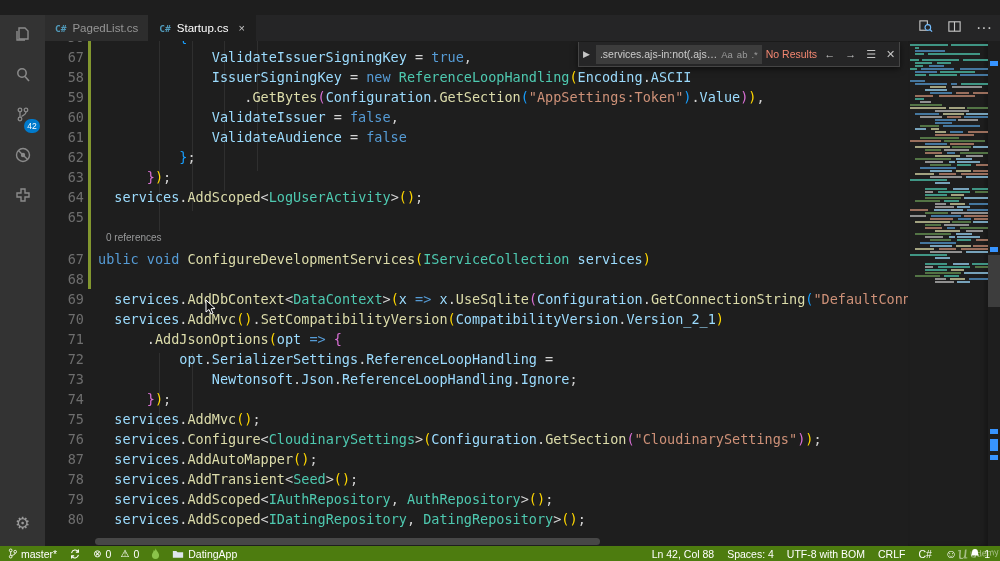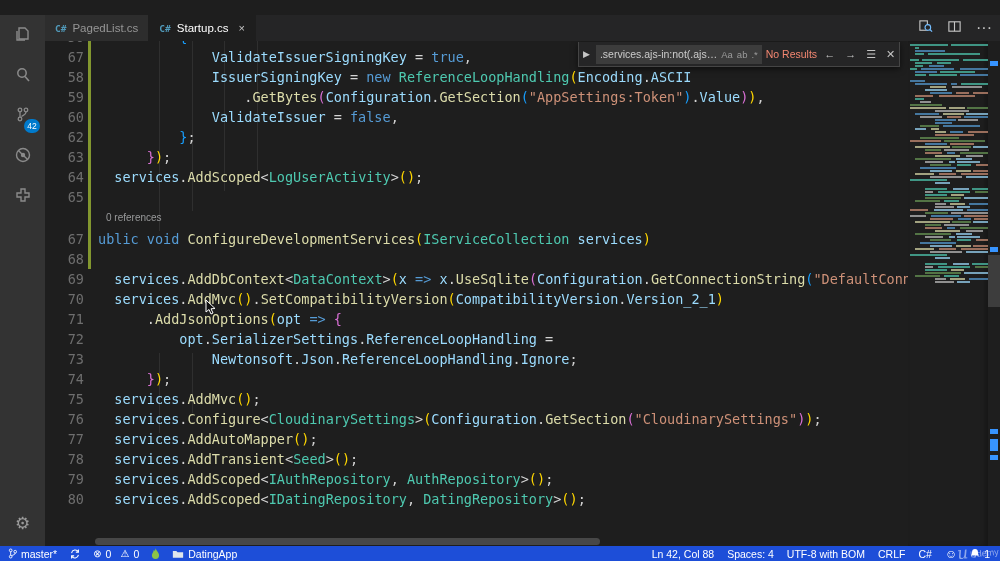--- a/index.html
+++ b/index.html
@@ -74,21 +74,21 @@
   .overview { position:absolute; right:0; top:0; width:12px; height:505px; background:#1e1e1e; }
   .ov-mark { position:absolute; left:2px; width:8px; height:5px; background:#3794ff; }
   .ov-thumb { position:absolute; left:0; width:12px; height:52px; background:rgba(121,121,121,.35); }
   .hscrollbar { position:absolute; left:50px; bottom:1px; width:505px; height:7px;
                 background:rgba(121,121,121,.45); border-radius:4px; }
 
   
   .mouse-cursor { position:absolute; left:205px; top:299px; z-index:40; }
 
   
-  .statusbar { position:absolute; left:0; bottom:0; width:1000px; height:15px; background:#1d4ed8;
+  .statusbar { position:absolute; left:0; bottom:0; width:1000px; height:15px; background:#4d7c0f;
                color:#ffffff; display:flex; align-items:center; font-size:10.5px; z-index:20; }
   .sb-left { display:flex; align-items:center; gap:12px; margin-left:8px; }
   .sb-right { display:flex; align-items:center; gap:13px; margin-left:auto; margin-right:10px; }
   .sb-item { display:flex; align-items:center; gap:4px; white-space:nowrap; }
   .sb-ico { font-size:10px; line-height:1; }
 
   .watermark { position:absolute; right:2px; bottom:0px; color:rgba(255,255,255,.5);
                transform:rotate(-6deg); z-index:50; display:flex; align-items:baseline; gap:2px; }
   .watermark .wm-u { font-family:"DejaVu Serif",serif; font-style:italic; font-size:17px; }
   .watermark .wm-txt { font-size:9px; }
@@ -164,36 +164,37 @@
     </div>
   </div>
 
   <div class="editor">
     <div class="code-scroll">
         <div class="row mod"><span class="ln">56</span><span class="t-fg">          </span><span class="t-b3">{</span></div>
         <div class="row mod"><span class="ln">67</span><span class="t-fg">              </span><span class="t-id">ValidateIssuerSigningKey</span><span class="t-fg"> = </span><span class="t-kw">true</span><span class="t-fg">,</span></div>
         <div class="row mod"><span class="ln">58</span><span class="t-fg">              </span><span class="t-id">IssuerSigningKey</span><span class="t-fg"> = </span><span class="t-kw">new</span><span class="t-fg"> </span><span class="t-ty">ReferenceLoopHandling</span><span class="t-b1">(</span><span class="t-id">Encoding</span><span class="t-fg">.</span><span class="t-id">ASCII</span></div>
         <div class="row mod"><span class="ln">59</span><span class="t-fg">                  </span><span class="t-fg">.</span><span class="t-fn">GetBytes</span><span class="t-b2">(</span><span class="t-id">Configuration</span><span class="t-fg">.</span><span class="t-fn">GetSection</span><span class="t-b3">(</span><span class="t-st">"AppSettings:Token"</span><span class="t-b3">)</span><span class="t-fg">.</span><span class="t-id">Value</span><span class="t-b2">)</span><span class="t-b1">)</span><span class="t-fg">,</span></div>
         <div class="row mod"><span class="ln">60</span><span class="t-fg">              </span><span class="t-id">ValidateIssuer</span><span class="t-fg"> = </span><span class="t-kw">false</span><span class="t-fg">,</span></div>
+        <div class="row mod"><span class="ln">61</span><span class="t-fg">              </span><span class="t-id">ValidateAudience</span><span class="t-fg"> = </span><span class="t-kw">false</span></div>
         <div class="row mod"><span class="ln">62</span><span class="t-fg">          </span><span class="t-b3">}</span><span class="t-fg">;</span></div>
         <div class="row mod"><span class="ln">63</span><span class="t-fg">      </span><span class="t-b2">}</span><span class="t-b1">)</span><span class="t-fg">;</span></div>
         <div class="row mod"><span class="ln">64</span><span class="t-fg">  </span><span class="t-id">services</span><span class="t-fg">.</span><span class="t-fn">AddScoped</span><span class="t-fg">&lt;</span><span class="t-ty">LogUserActivity</span><span class="t-fg">&gt;</span><span class="t-b1">()</span><span class="t-fg">;</span></div>
         <div class="row mod"><span class="ln">65</span></div>
         <div class="row lens mod">0 references</div>
         <div class="row mod"><span class="ln">67</span><span class="t-kw">ublic</span><span class="t-fg"> </span><span class="t-kw">void</span><span class="t-fg"> </span><span class="t-fn">ConfigureDevelopmentServices</span><span class="t-b1">(</span><span class="t-ty">IServiceCollection</span><span class="t-fg"> </span><span class="t-id">services</span><span class="t-b1">)</span></div>
         <div class="row mod"><span class="ln">68</span></div>
         <div class="row"><span class="ln">69</span><span class="t-fg">  </span><span class="t-id">services</span><span class="t-fg">.</span><span class="t-fn">AddDbContext</span><span class="t-fg">&lt;</span><span class="t-ty">DataContext</span><span class="t-fg">&gt;</span><span class="t-b1">(</span><span class="t-id">x</span><span class="t-fg"> </span><span class="t-kw">=&gt;</span><span class="t-fg"> </span><span class="t-id">x</span><span class="t-fg">.</span><span class="t-fn">UseSqlite</span><span class="t-b2">(</span><span class="t-id">Configuration</span><span class="t-fg">.</span><span class="t-fn">GetConnectionString</span><span class="t-b3">(</span><span class="t-st">"DefaultConnecti</span></div>
         <div class="row"><span class="ln">70</span><span class="t-fg">  </span><span class="t-id">services</span><span class="t-fg">.</span><span class="t-fn">AddMvc</span><span class="t-b1">()</span><span class="t-fg">.</span><span class="t-fn">SetCompatibilityVersion</span><span class="t-b1">(</span><span class="t-id">CompatibilityVersion</span><span class="t-fg">.</span><span class="t-id">Version_2_1</span><span class="t-b1">)</span></div>
         <div class="row"><span class="ln">71</span><span class="t-fg">      </span><span class="t-fg">.</span><span class="t-fn">AddJsonOptions</span><span class="t-b1">(</span><span class="t-id">opt</span><span class="t-fg"> </span><span class="t-kw">=&gt;</span><span class="t-fg"> </span><span class="t-b2">{</span></div>
         <div class="row"><span class="ln">72</span><span class="t-fg">          </span><span class="t-id">opt</span><span class="t-fg">.</span><span class="t-id">SerializerSettings</span><span class="t-fg">.</span><span class="t-id">ReferenceLoopHandling</span><span class="t-fg"> =</span></div>
         <div class="row"><span class="ln">73</span><span class="t-fg">              </span><span class="t-id">Newtonsoft</span><span class="t-fg">.</span><span class="t-id">Json</span><span class="t-fg">.</span><span class="t-id">ReferenceLoopHandling</span><span class="t-fg">.</span><span class="t-id">Ignore</span><span class="t-fg">;</span></div>
         <div class="row"><span class="ln">74</span><span class="t-fg">      </span><span class="t-b2">}</span><span class="t-b1">)</span><span class="t-fg">;</span></div>
         <div class="row"><span class="ln">75</span><span class="t-fg">  </span><span class="t-id">services</span><span class="t-fg">.</span><span class="t-fn">AddMvc</span><span class="t-b1">()</span><span class="t-fg">;</span></div>
         <div class="row"><span class="ln">76</span><span class="t-fg">  </span><span class="t-id">services</span><span class="t-fg">.</span><span class="t-fn">Configure</span><span class="t-fg">&lt;</span><span class="t-ty">CloudinarySettings</span><span class="t-fg">&gt;</span><span class="t-b1">(</span><span class="t-id">Configuration</span><span class="t-fg">.</span><span class="t-fn">GetSection</span><span class="t-b2">(</span><span class="t-st">"CloudinarySettings"</span><span class="t-b2">)</span><span class="t-b1">)</span><span class="t-fg">;</span></div>
-        <div class="row"><span class="ln">77</span><span class="t-fg">  </span><span class="t-id">services</span><span class="t-fg">.</span><span class="t-fn">AddAutoMapper</span><span class="t-b1">()</span><span class="t-fg">;</span></div>
+        <div class="row"><span class="ln">87</span><span class="t-fg">  </span><span class="t-id">services</span><span class="t-fg">.</span><span class="t-fn">AddAutoMapper</span><span class="t-b1">()</span><span class="t-fg">;</span></div>
         <div class="row"><span class="ln">78</span><span class="t-fg">  </span><span class="t-id">services</span><span class="t-fg">.</span><span class="t-fn">AddTransient</span><span class="t-fg">&lt;</span><span class="t-ty">Seed</span><span class="t-fg">&gt;</span><span class="t-b1">()</span><span class="t-fg">;</span></div>
         <div class="row"><span class="ln">79</span><span class="t-fg">  </span><span class="t-id">services</span><span class="t-fg">.</span><span class="t-fn">AddScoped</span><span class="t-fg">&lt;</span><span class="t-ty">IAuthRepository</span><span class="t-fg">, </span><span class="t-ty">AuthRepository</span><span class="t-fg">&gt;</span><span class="t-b1">()</span><span class="t-fg">;</span></div>
         <div class="row"><span class="ln">80</span><span class="t-fg">  </span><span class="t-id">services</span><span class="t-fg">.</span><span class="t-fn">AddScoped</span><span class="t-fg">&lt;</span><span class="t-ty">IDatingRepository</span><span class="t-fg">, </span><span class="t-ty">DatingRepository</span><span class="t-fg">&gt;</span><span class="t-b1">()</span><span class="t-fg">;</span></div>
       </div>
 
     <div class="indent-guide" style="left:114px; top:0; height:190px;"></div>
     <div class="indent-guide" style="left:147px; top:0; height:170px;"></div>
     <div class="indent-guide" style="left:179px; top:0; height:150px;"></div>
     <div class="indent-guide" style="left:212px; top:0; height:130px;"></div>
     <div class="indent-guide" style="left:114px; top:312px; height:80px;"></div>

